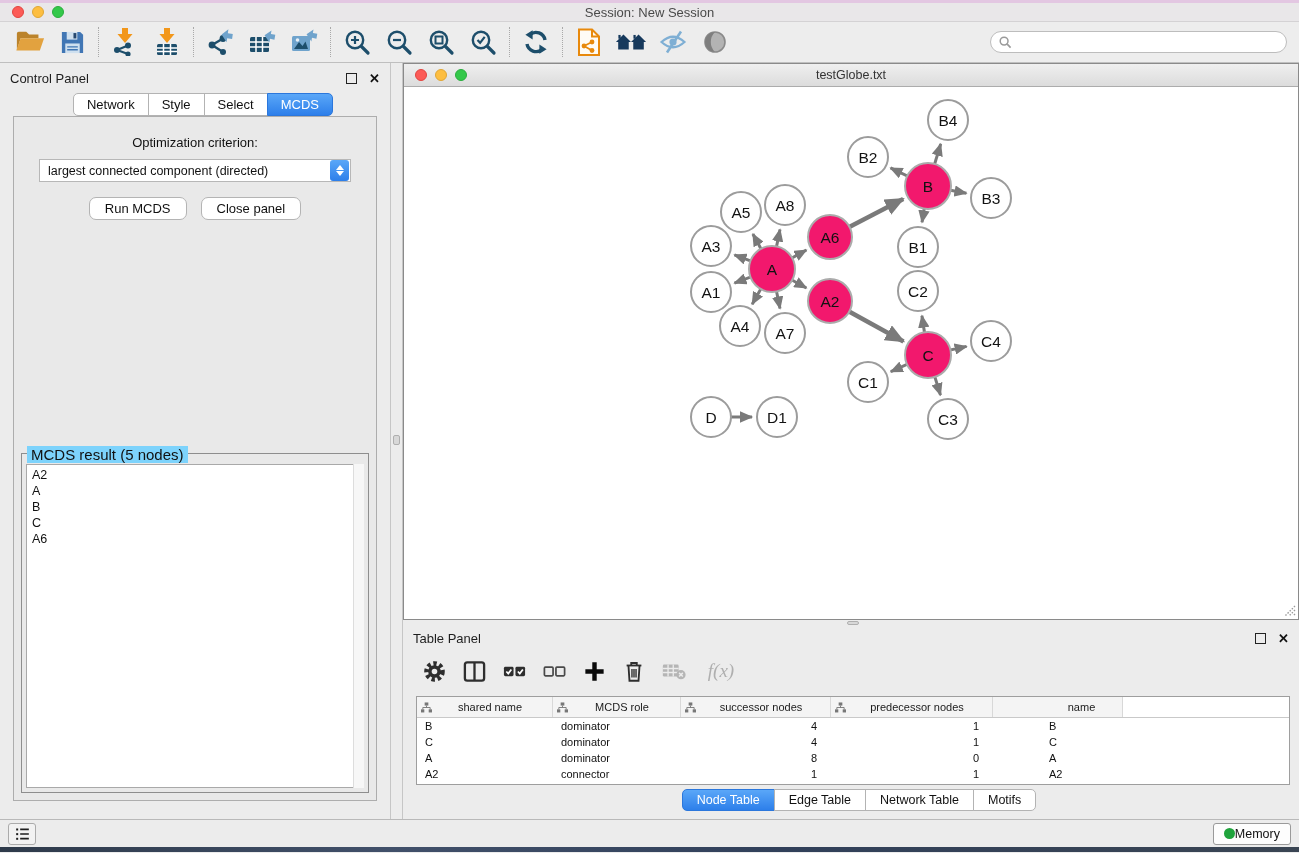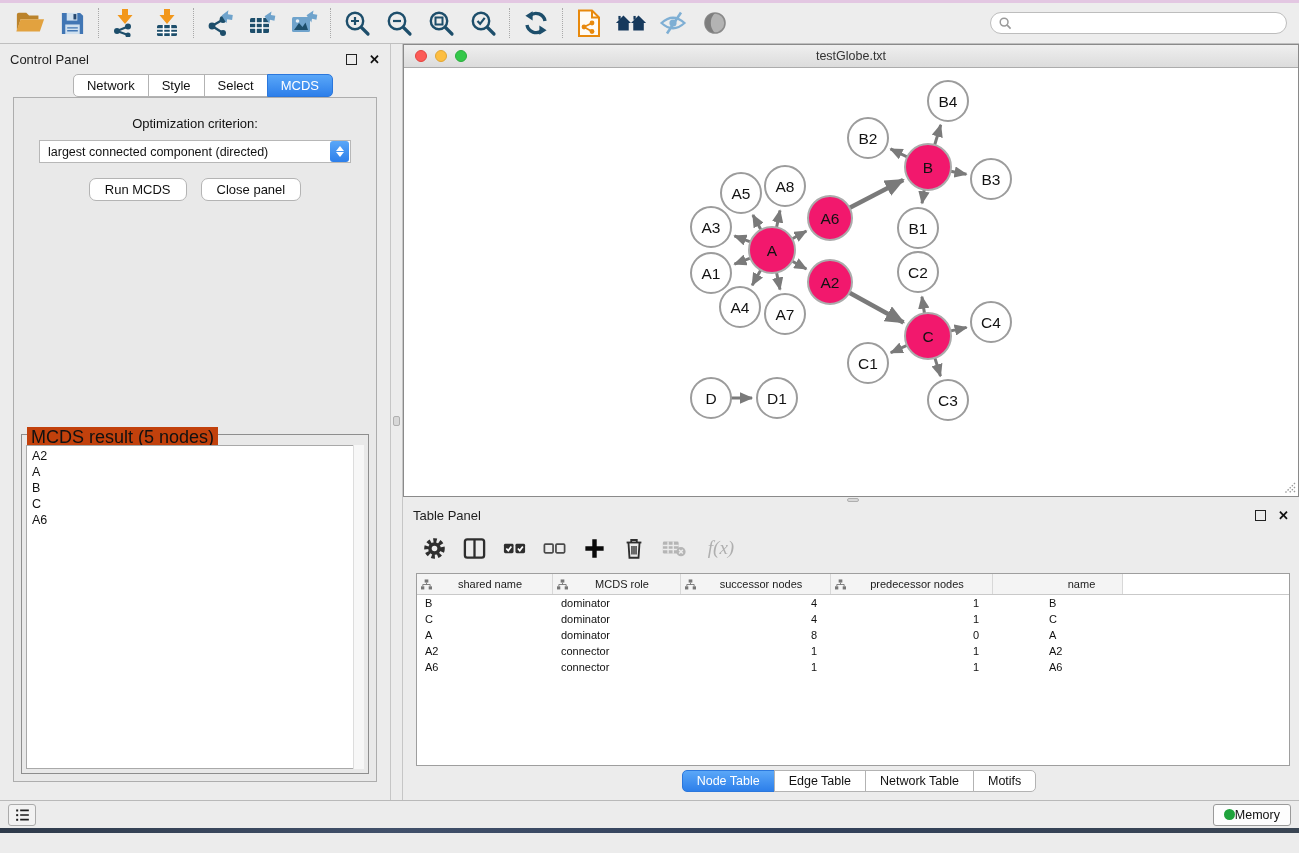--- a/index.html
+++ b/index.html
@@ -47,35 +47,35 @@
   .select-row .sel-text { flex:1; font-size:12.5px; padding:0 8px; color:#111; white-space:nowrap; }
   .stepper { width:19px; height:21px; border-radius:3px; background:linear-gradient(#5AA7F8,#2D7FEA); margin-right:1px;
              display:flex; flex-direction:column; align-items:center; justify-content:center; gap:1px; }
   .stepper i { width:0; height:0; border-left:4px solid transparent; border-right:4px solid transparent; display:block; }
   .stepper .up { border-bottom:5px solid #fff; }
   .stepper .down { border-top:5px solid #fff; }
   .btn-row { display:flex; justify-content:center; gap:14px; margin-top:15px; }
   .mac-btn { background:#fff; border:1px solid #B4B4B4; border-radius:7px; font-size:13px; color:#111;
              padding:3px 15px; cursor:pointer; font-family:"Liberation Sans",sans-serif; }
   .result-group { position:absolute; left:7px; right:7px; top:336px; bottom:7px; border:1px solid #8E8E8E; }
-  .result-legend { position:absolute; top:-8px; left:5px; background:#c2410c; padding:0 4px; font-size:18px; color:#111; }
+  .result-legend { position:absolute; top:-8px; left:5px; background:#7dd3fc; padding:0 4px; font-size:15px; color:#111; }
   .result-list { position:absolute; left:4px; right:4px; top:10px; bottom:4px; background:#fff; border:1px solid #A9A9A9;
                  font-size:12.5px; color:#111; padding:2px 0 0 5px; list-style:none; overflow:hidden; }
   .result-list li { line-height:16px; cursor:default; }
   .result-scroll { position:absolute; right:0; top:0; bottom:0; width:11px; background:#F7F7F7; border-left:1px solid #DDD; }
 
   
   .v-divider { width:13px; background:#ECECEC; border-left:1px solid #C6C6C6; border-right:1px solid #C6C6C6; position:relative; flex:none; cursor:col-resize; }
   .v-grip { position:absolute; left:2px; top:372px; width:7px; height:10px; background:#D8D8D8; border:1px solid #AFAFAF; border-radius:2px; }
 
   
   .right-col { width:896px; display:flex; flex-direction:column; flex:none; }
 
   
-  .network-window { height:453px; position:relative; background:#22c55e; border:1px solid #8A8A8A; flex:none; }
+  .network-window { height:557px; position:relative; background:#22c55e; border:1px solid #8A8A8A; flex:none; }
   .nw-titlebar { height:23px; background:linear-gradient(#EFEFEF,#DCDCDC); border-bottom:1px solid #ACACAC;
                  display:flex; align-items:center; justify-content:center; position:relative; }
   .nw-titlebar .lights { position:absolute; left:11px; top:5px; display:flex; gap:8px; }
   .nw-title { font-size:12.5px; color:#333; }
   .nw-canvas { position:absolute; left:0; right:0; top:23px; bottom:0; background:#fff; overflow:hidden; }
   .nw-canvas svg { display:block; }
   .resize-grip { position:absolute; right:2px; bottom:2px; cursor:nwse-resize; }
 
   
   .h-divider { height:6px; background:#ECECEC; position:relative; cursor:row-resize; }
@@ -107,20 +107,28 @@
   .mem-dot { width:11px; height:11px; border-radius:50%; }
 
   .desktop-strip { height:5px; background:linear-gradient(90deg,#2E3A4A,#41506A 30%,#31405A 60%,#3A4553); }
 </style>
 </head>
 <body>
 
 <div class="app">
 
   <div class="top-accent"></div>
+  <div class="titlebar">
+    <div class="lights">
+      <span class="light red"></span>
+      <span class="light yellow"></span>
+      <span class="light green"></span>
+    </div>
+    <span class="title">Session: New Session</span>
+  </div>
 
   <div class="toolbar">
     <div class="tb-group">
       <button class="tb-btn">
         <svg width="30" height="26" viewBox="0 0 32 26">
           <path d="M2 22 V4 q0-2 2-2 h8 l3 3 h10 v4 H6 Z" fill="#BB832B"></path>
           <path d="M1.5 22 L6 9 h25 l-4.5 13 Z" fill="#E2A23F"></path>
         </svg>
       </button>
       <button class="tb-btn">

